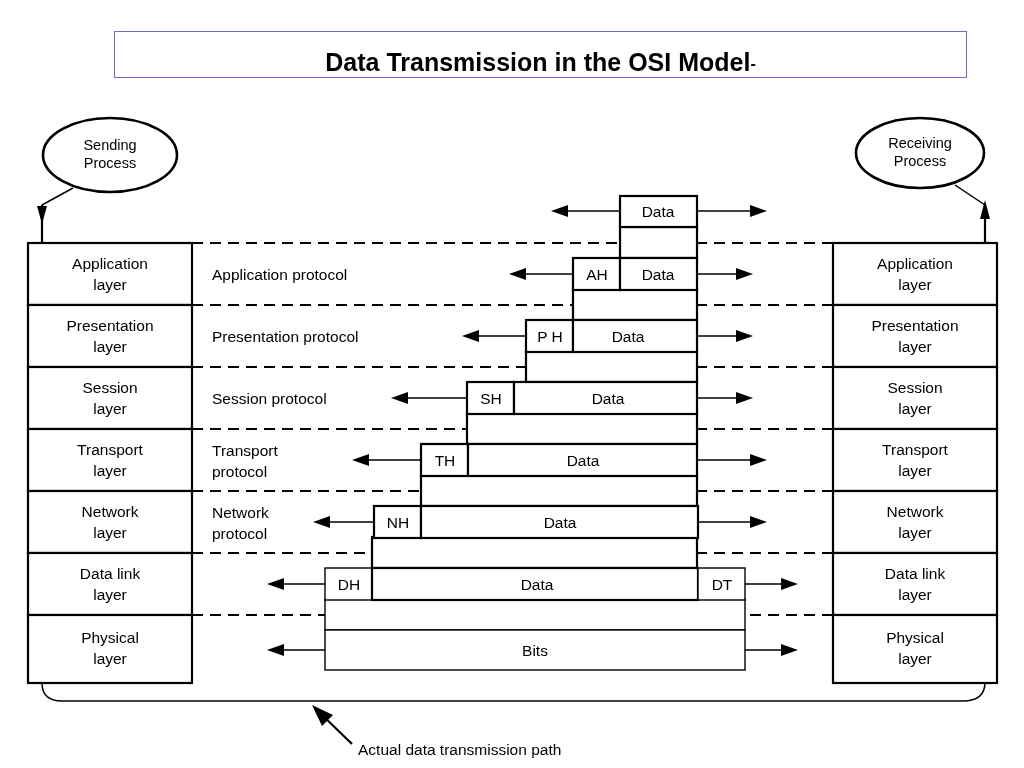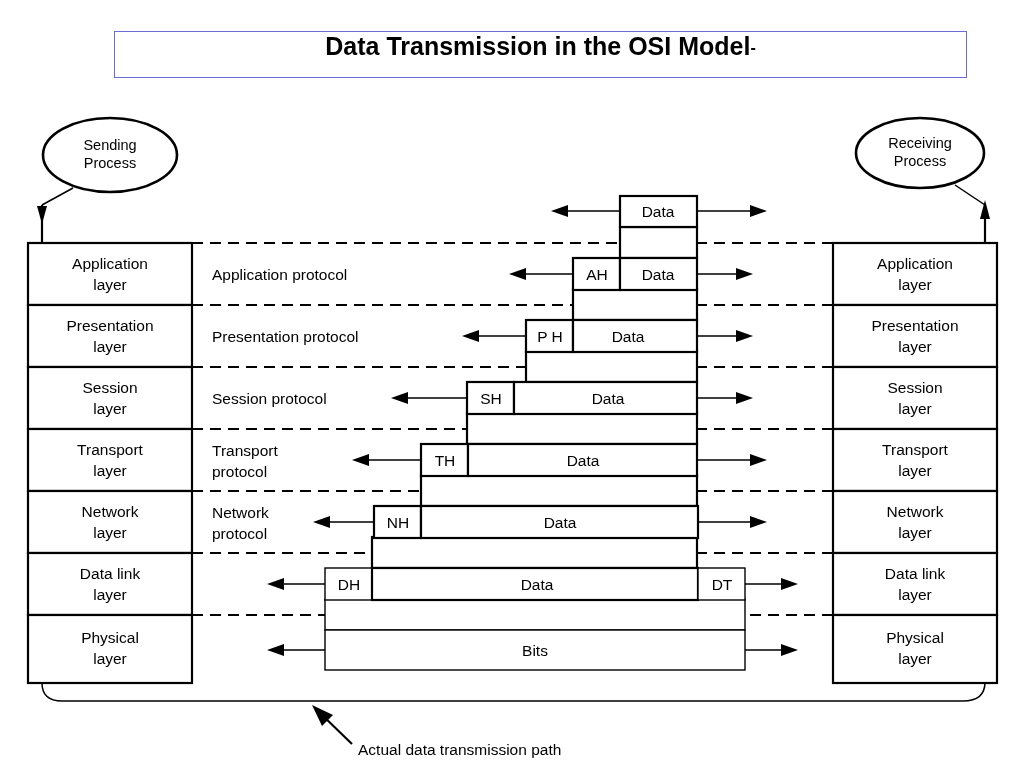--- a/index.html
+++ b/index.html
@@ -20,21 +20,21 @@
   #title-box {
     position: absolute;
     left: 114px;
     top: 31px;
     width: 853px;
     height: 47px;
     border: 1px solid #6b6bd6;
     background: #ffffff;
     box-sizing: border-box;
     display: flex;
-    align-items: flex-start;
+    align-items: flex-end;
     justify-content: center;
   }
   #title-text {
     font-size: 25px;
     font-weight: bold;
     color: #000000;
     letter-spacing: 0px;
     white-space: nowrap;
   }
   #title-text .dash {

